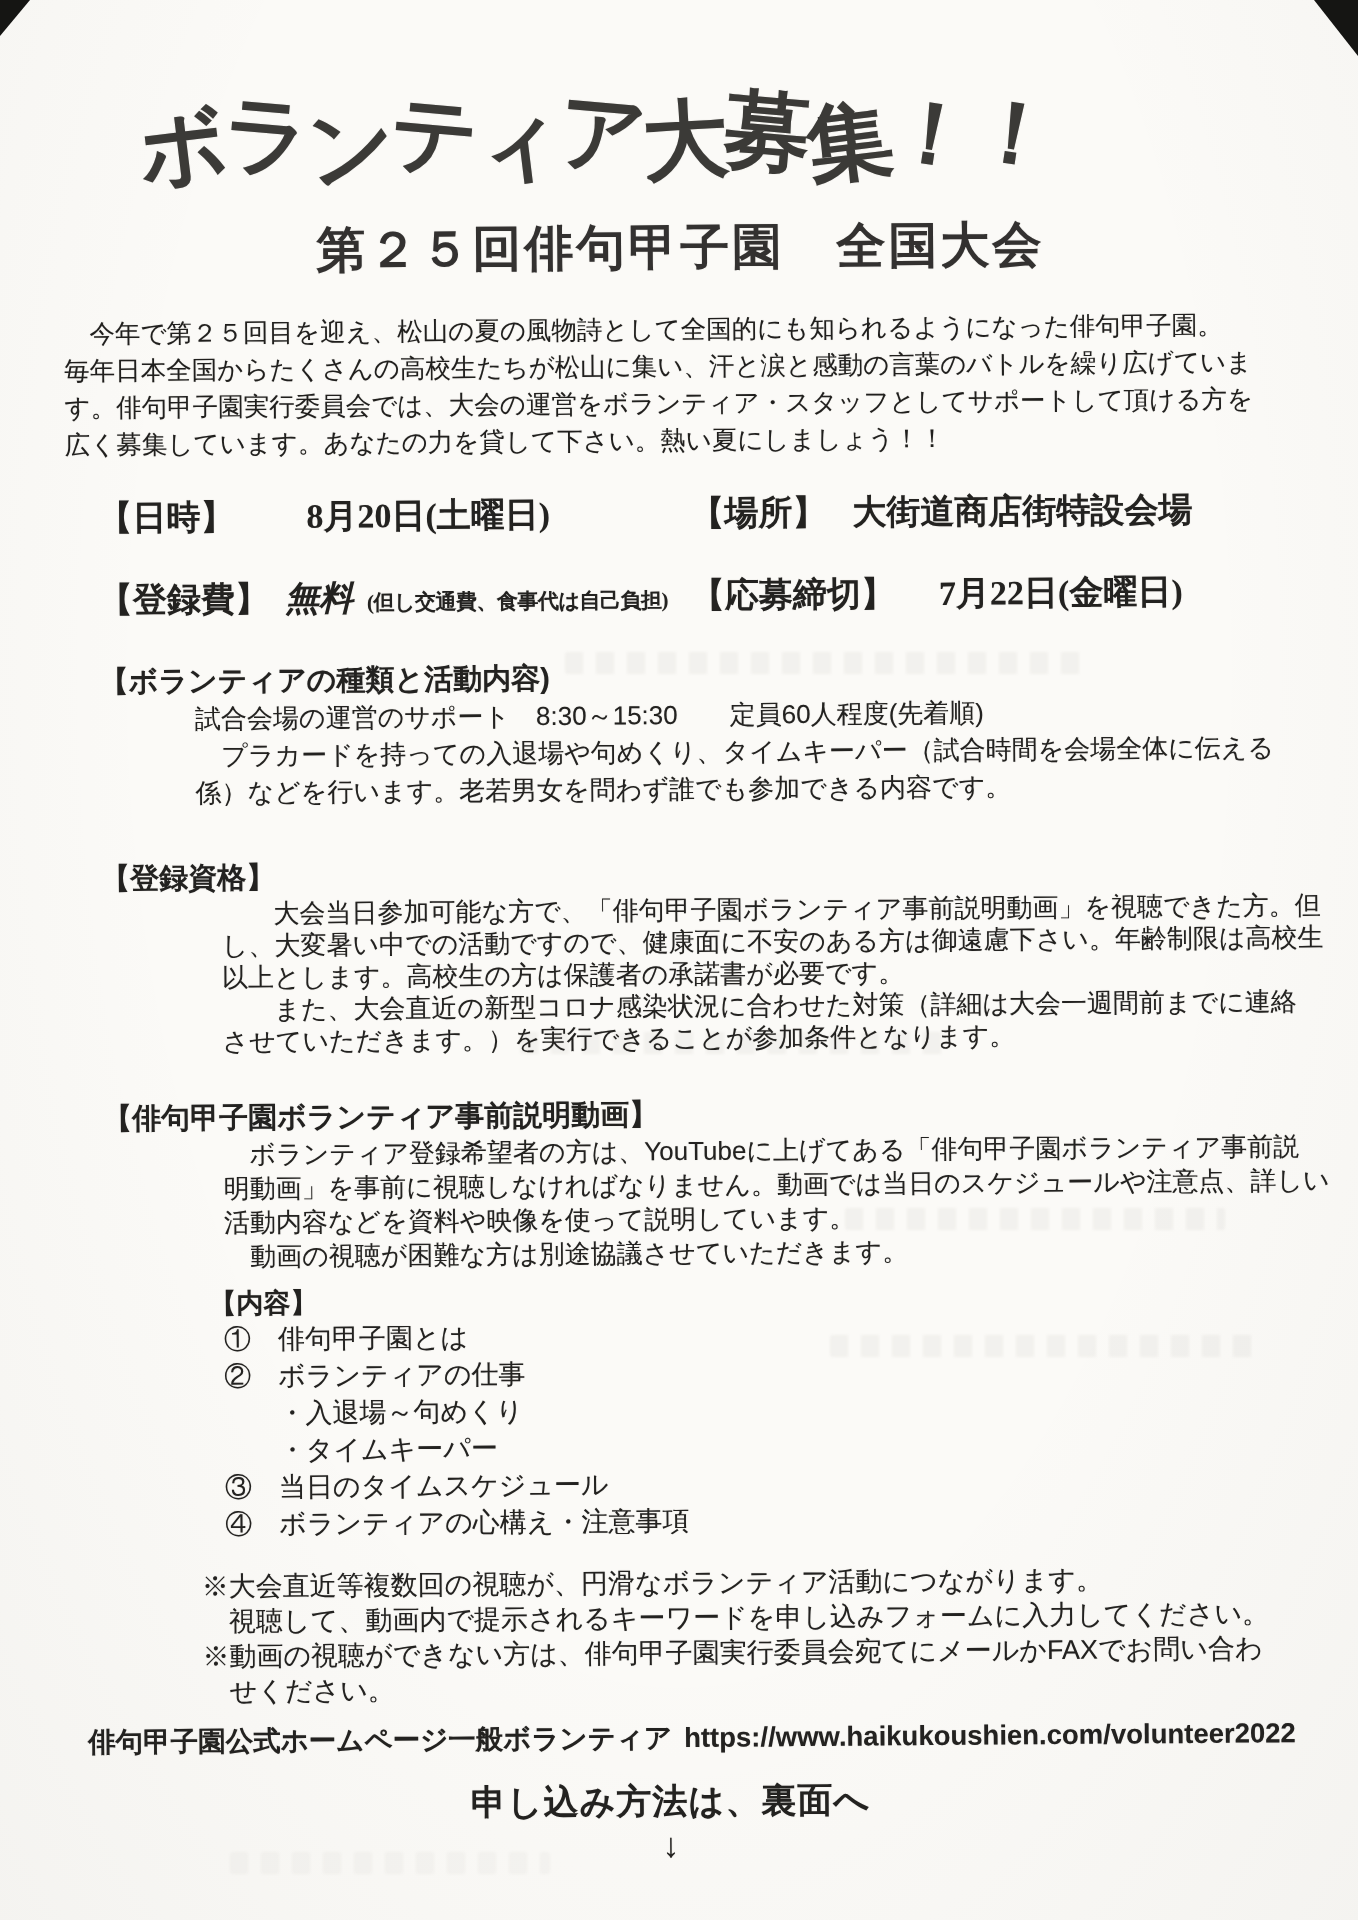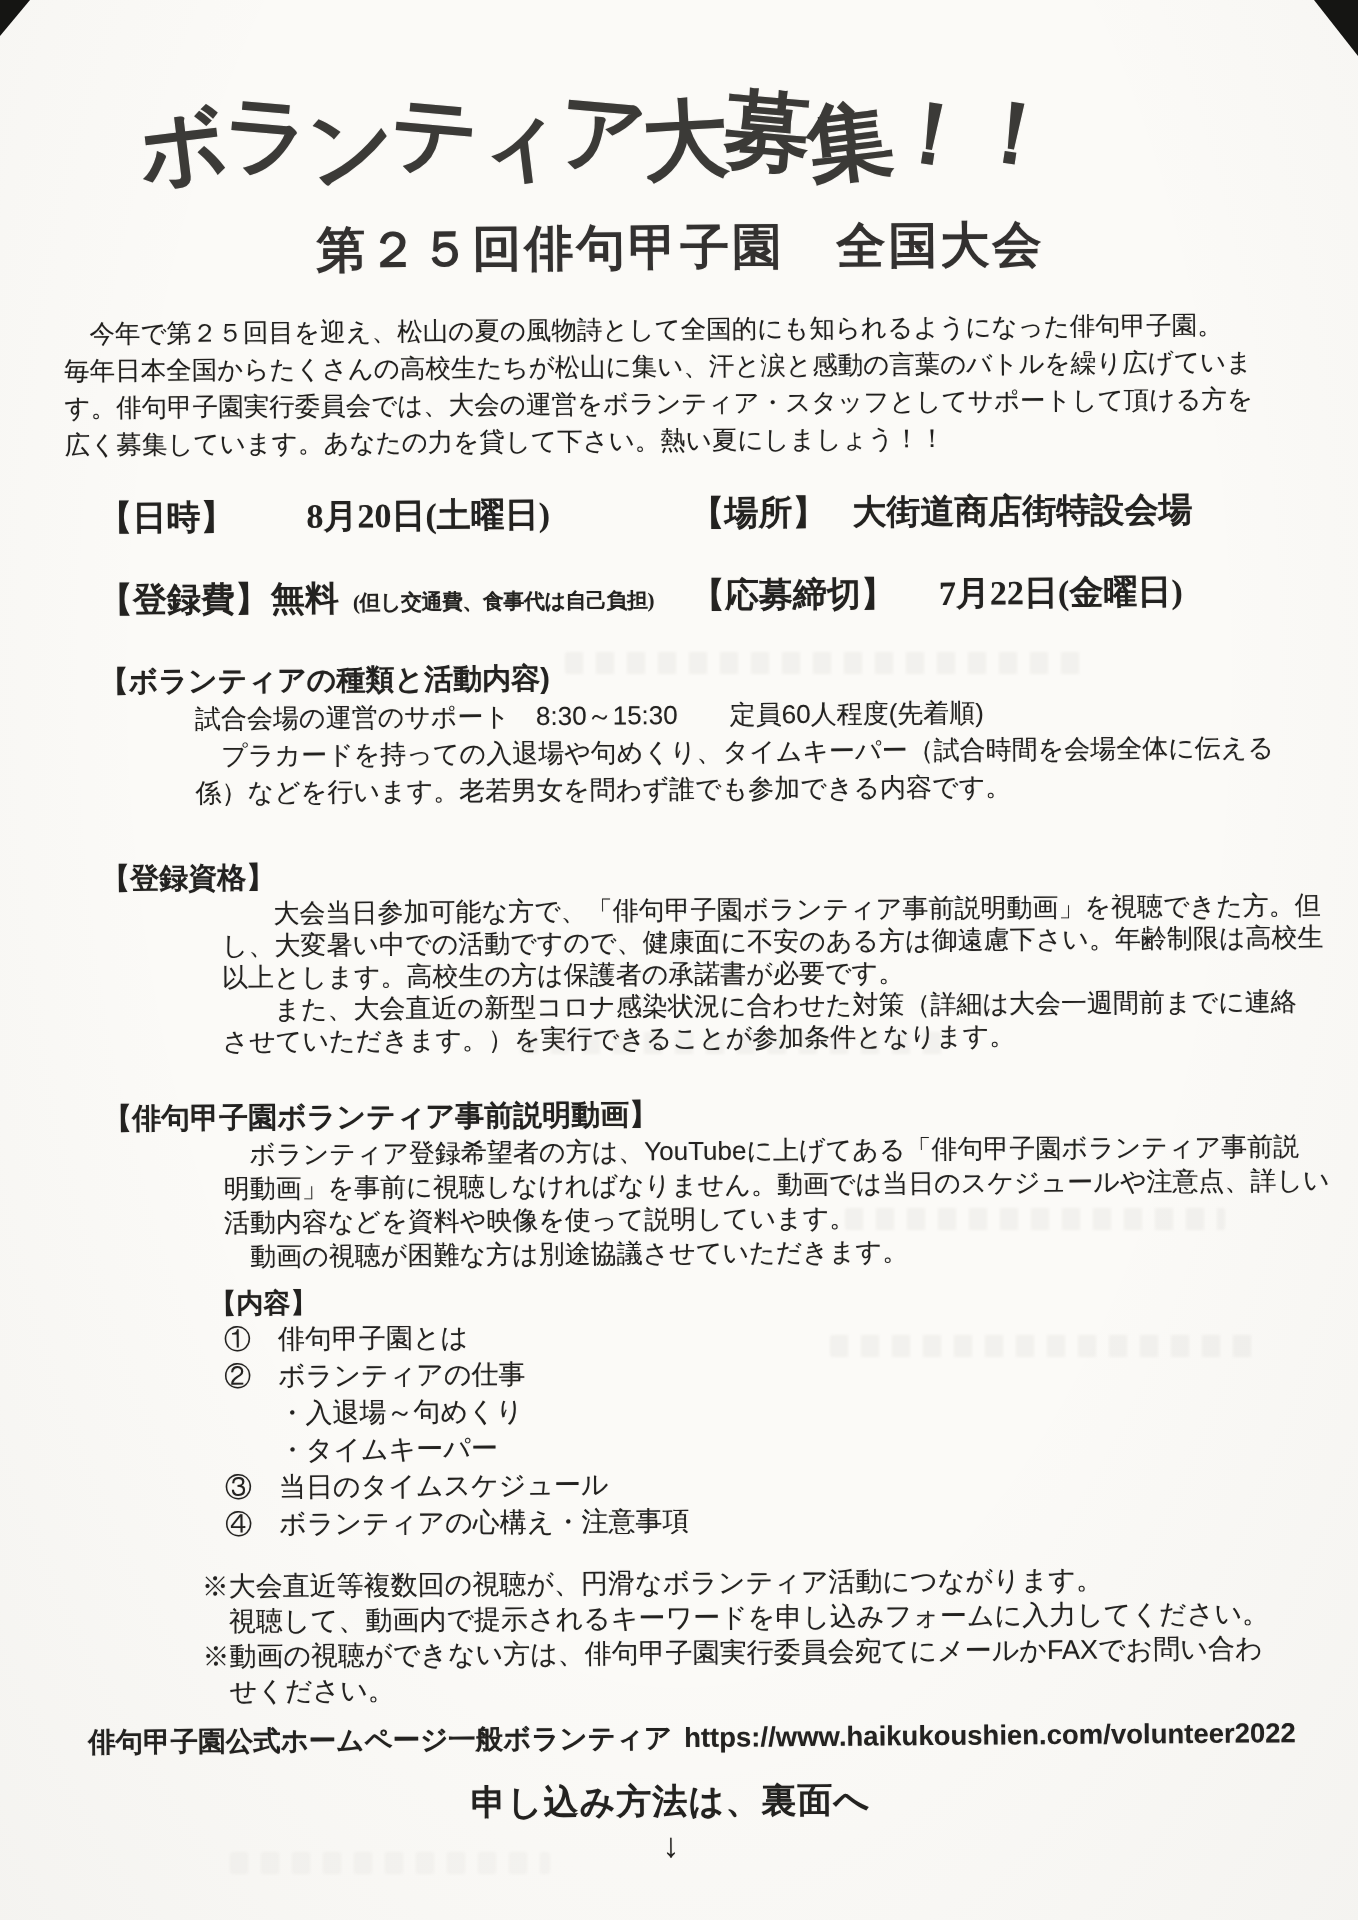--- a/index.html
+++ b/index.html
@@ -77,21 +77,21 @@
     color:#232220;
     align-items:baseline;
     white-space:nowrap;
   }
   .info-row.r1{margin-top:32px;}
   .info-row.r2{margin-top:36px;}
   .cell{display:flex;align-items:baseline;}
   .cell.left{width:592px;flex:none;}
   .r1 .cell.left .val{margin-left:72px;}
   .r1 .cell.right .val{margin-left:26px;}
-  .r2 .cell.left .val{margin-left:2px;}
+  .r2 .cell.left .val{margin-left:16px;font-style:italic;}
   .r2 .cell.right .val{margin-left:44px;}
   .fee-note{font-size:21px;margin-left:14px;letter-spacing:-0.5px;}
 
   
   .sec-head{
     font-family:"Liberation Sans", sans-serif;
     font-weight:bold;
     font-size:29px;
     color:#232220;
     margin:0 0 0 95px;

